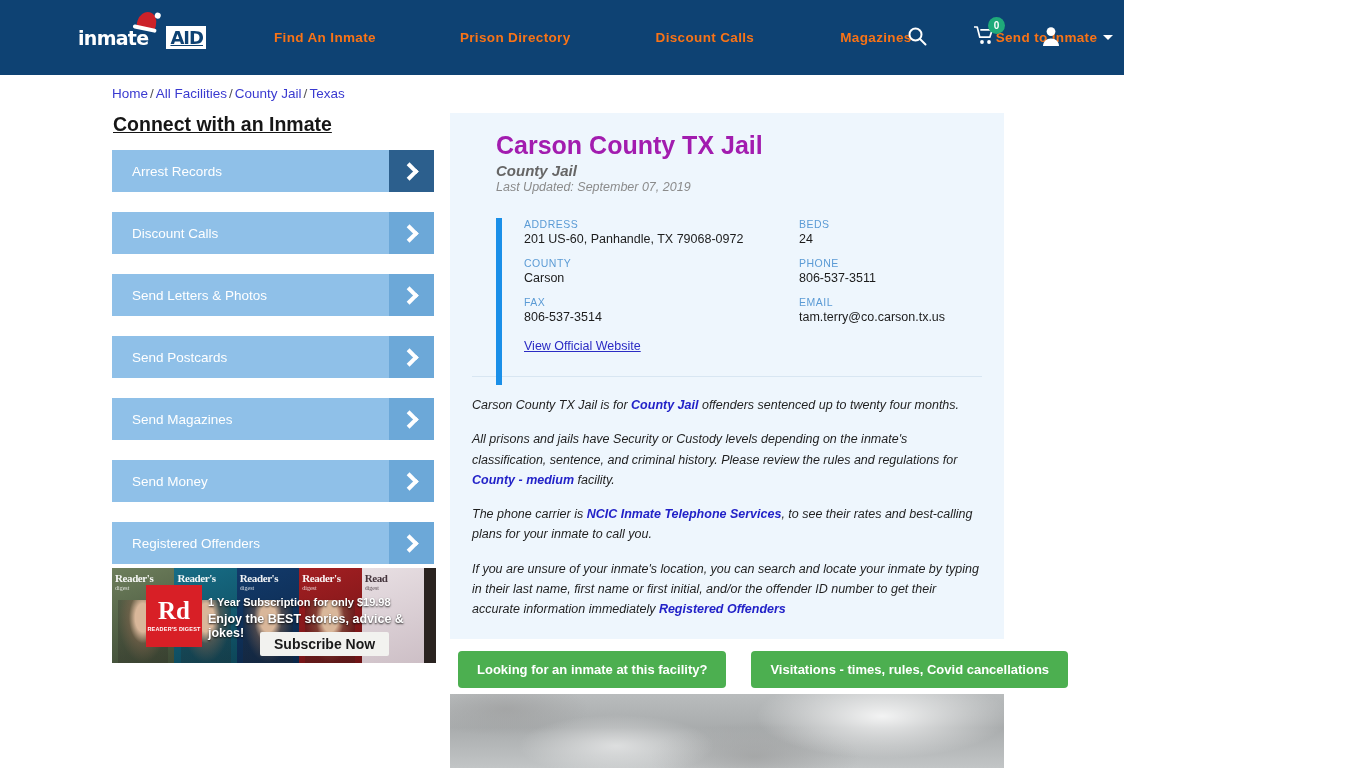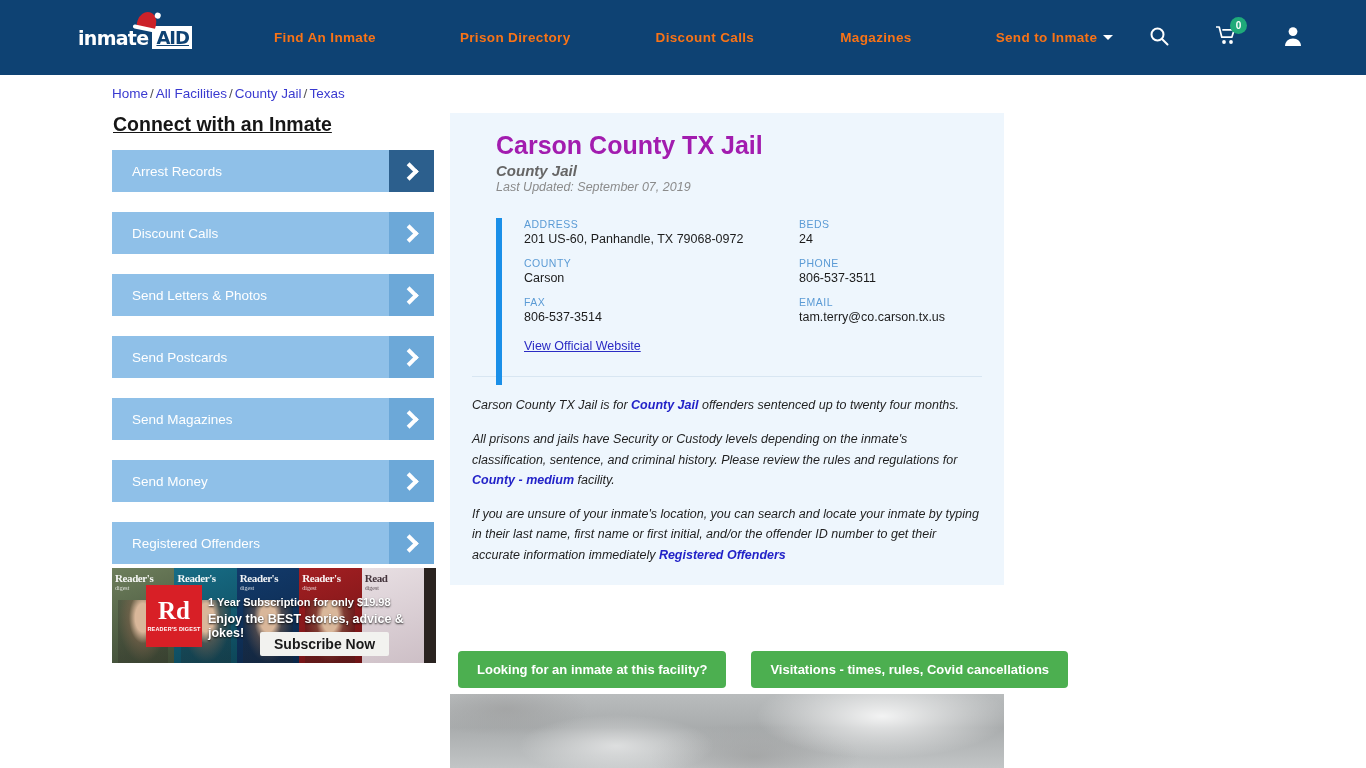--- a/index.html
+++ b/index.html
@@ -7,21 +7,21 @@
   html, body {
     margin: 0; padding: 0;
     width: 1366px; height: 768px;
     overflow: hidden;
     background: #ffffff;
     font-family: "Liberation Sans", sans-serif;
   }
 
   
   .site-header {
-    width: 1366px; height: 75px;
+    width: 1124px; height: 75px;
     background: #0e4273;
     display: flex; align-items: center;
     position: relative;
   }
   .logo {
     margin-left: 78px;
     width: 106px; height: 34px;
     position: relative;
     display: flex; align-items: center;
   }
@@ -31,21 +31,21 @@
     font-weight: bold;
     letter-spacing: -0.7px;
     font-family: "DejaVu Sans", sans-serif;
   }
   .logo-aid {
     background: #ffffff;
     color: #0e4273;
     font-size: 18px;
     font-weight: bold;
     padding: 1px 3px 1px 4px;
-    margin-left: 4px;
+    margin-left: 18px;
     letter-spacing: -1px;
     font-family: "DejaVu Sans", sans-serif;
     text-decoration: underline;
   }
   .logo-hat {
     position: absolute;
     left: 60px; top: -9px;
     width: 19px; height: 17px;
     background: #cc2229;
     border-radius: 60% 60% 40% 40% / 80% 80% 20% 20%;
@@ -538,20 +538,21 @@
       </div>
       <span class="official-link">View Official Website</span>
     </div>
   </div>
 
   <div class="divider"></div>
 
   <div class="body-copy">
     <p><span>Carson County TX Jail is for </span><a>County Jail</a><span> offenders sentenced up to twenty four months.</span></p>
     <p><span>All prisons and jails have Security or Custody levels depending on the inmate's classification, sentence, and criminal history. Please review the rules and regulations for </span><a>County - medium</a><span> facility.</span></p>
+    <p><span>The phone carrier is </span><a>NCIC Inmate Telephone Services</a><span>, to see their rates and best-calling plans for your inmate to call you.</span></p>
     <p><span>If you are unsure of your inmate's location, you can search and locate your inmate by typing in their last name, first name or first initial, and/or the offender ID number to get their accurate information immediately </span><a>Registered Offenders</a></p>
   </div>
 </div>
 
 <div class="cta-row">
   <button class="cta-btn">Looking for an inmate at this facility?</button>
   <button class="cta-btn">Visitations - times, rules, Covid cancellations</button>
 </div>
 
 <div class="facility-photo"></div>

